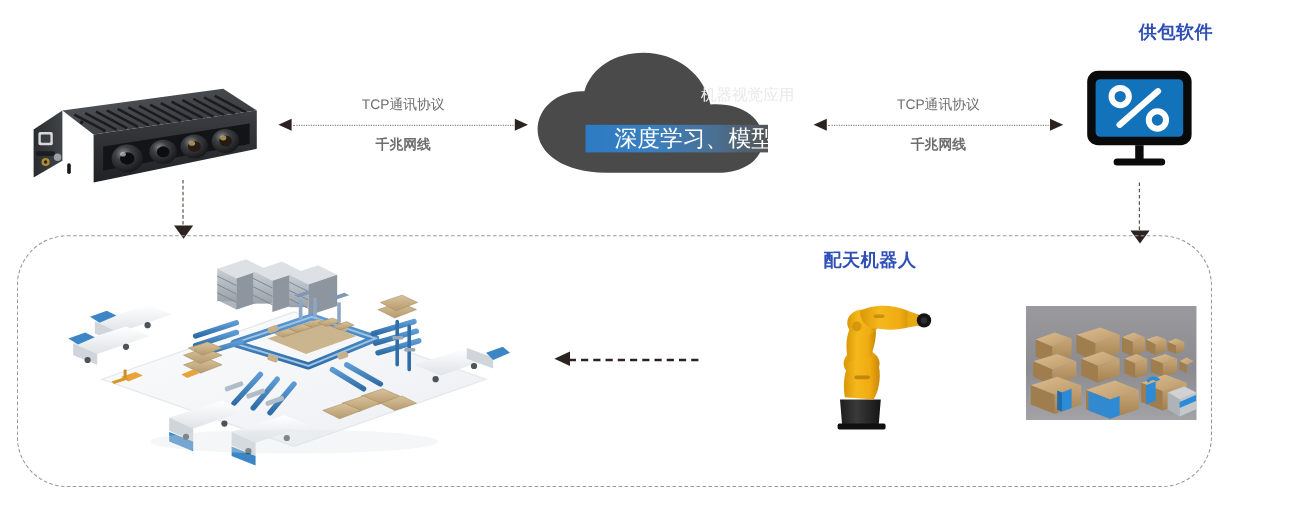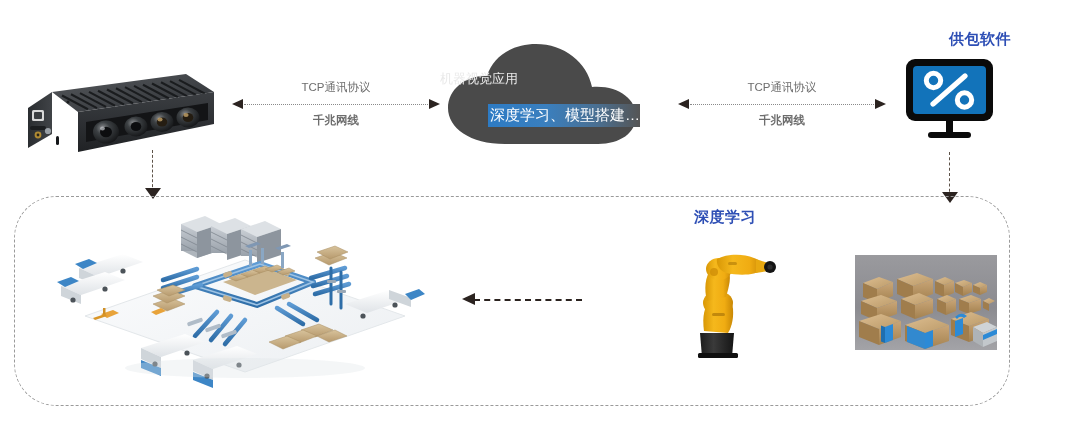--- a/index.html
+++ b/index.html
@@ -18,21 +18,21 @@
   .node-title{
     position:absolute;
     color:#2e4fb5;
     font-weight:bold;
     font-size:15px;
     letter-spacing:.5px;
     white-space:nowrap;
     text-align:center;
   }
   #camera-title{left:0;top:33px;width:248px;}
-  #software-title{left:900px;top:30px;width:160px;}
+  #software-title{left:900px;top:18px;width:160px;}
   #robot-title{left:660px;top:208px;width:130px;}
 
   
   .link{position:absolute;}
   .link .lbl{
     position:absolute;left:0;width:100%;
     text-align:center;color:#6d6d6d;font-size:11.5px;
     white-space:nowrap;
   }
   .link .lbl.top{top:0;}
@@ -47,31 +47,31 @@
   .link .ah.l{left:0;border-right:11px solid #2b2320;}
   .link .ah.r{right:0;border-left:11px solid #2b2320;}
 
   #link-left{left:232px;top:80px;width:208px;height:48px;}
   #link-right{left:678px;top:80px;width:208px;height:48px;}
 
   
   #cloud-wrap{left:440px;top:42px;width:222px;height:108px;}
   #cloud-wrap svg{display:block;}
   .cloud-label{
-    position:absolute;left:0;width:100%;text-align:left;
+    position:absolute;left:0;width:100%;text-align:right;
     color:#e9e9e9;font-size:13px;white-space:nowrap;
   }
   #cloud-label-1{top:28px;}
   #cloud-band{
     position:absolute;left:48px;top:62px;width:152px;height:23px;
     background:linear-gradient(90deg,#2d7bc4 0%,#3a7fbe 38%,#4a6f91 72%,#555555 100%);
     display:flex;align-items:center;
   }
   #cloud-band span{
-    color:#ffffff;font-size:15px;padding-left:2px;white-space:nowrap;
+    color:#ffffff;font-size:19px;padding-left:24px;white-space:nowrap;
   }
 
   
   #camera-img{left:18px;top:62px;width:208px;height:100px;}
 
   
   #monitor-icon{left:902px;top:55px;width:95px;height:95px;}
 
   
   .vlink{position:absolute;width:1px;border-left:1px dashed #5d5248;}
@@ -226,21 +226,21 @@
   </div>
 
   <div class="vlink abs" id="vlink-left"></div>
   <div class="vhead abs" id="vhead-left"></div>
 
   <div class="vlink abs" id="vlink-right"></div>
   <div class="vhead abs" id="vhead-right"></div>
 
   <div class="abs" id="panel"></div>
 
-  <div class="node-title abs" id="robot-title">深度学习</div>
+  <div class="node-title abs" id="robot-title">配天机器人</div>
 
   <div class="abs" id="robot-img">
     <svg width="110" height="118" viewBox="0 0 110 118" xmlns="http://www.w3.org/2000/svg">
       <defs>
         <linearGradient id="ry" x1="0" y1="0" x2="1" y2="0">
           <stop offset="0" stop-color="#d99806"></stop>
           <stop offset="0.35" stop-color="#f5b81c"></stop>
           <stop offset="0.72" stop-color="#f0ac12"></stop>
           <stop offset="1" stop-color="#c98805"></stop>
         </linearGradient>

